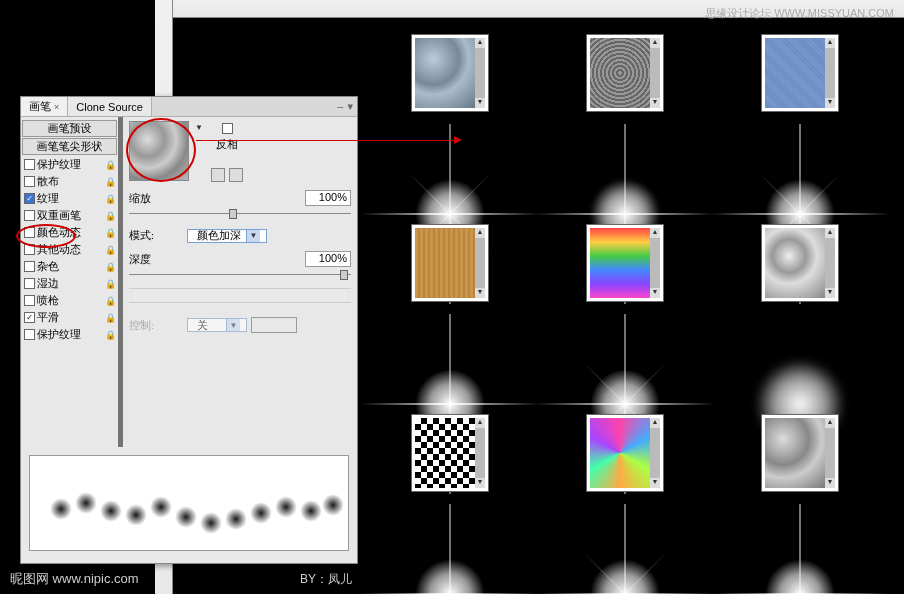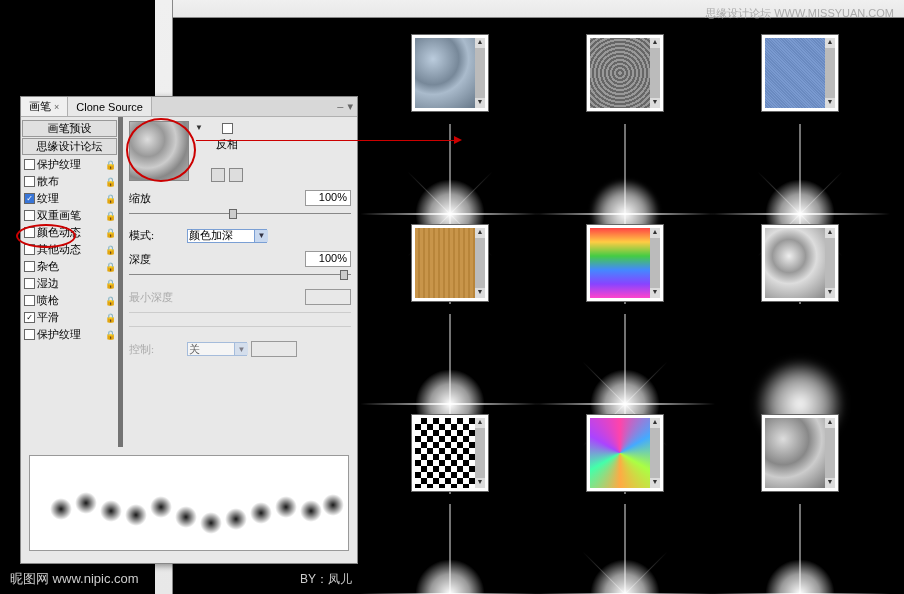--- a/index.html
+++ b/index.html
@@ -36,21 +36,21 @@
 .icon-set { display: flex; gap: 4px; margin-top: 16px; }
 .icon-sm { width: 14px; height: 14px; border: 1px solid #888; background: #ddd; }
 
 .setting-row { margin-top: 8px; display: flex; align-items: center; gap: 4px; }
 .setting-label { width: 54px; color: #000; font-family: Liberation Serif, serif; }
 .setting-label.dim { color: #aaa; }
 .num-input { width: 46px; height: 16px; border: 1px solid #999; background: #fff; text-align: right; padding-right: 3px; }
 .slider-track { height: 12px; position: relative; margin-top: 2px; }
 .slider-line { position: absolute; top: 5px; left: 0; right: 0; height: 1px; background: #888; }
 .slider-thumb { position: absolute; top: 1px; width: 8px; height: 10px; background: #ccc; border: 1px solid #666; }
-.sel-box { height: 14px; border: 1px solid #7a9fd4; background: #fff; padding: 0 1px; display: flex; align-items: center; }
+.sel-box { height: 14px; border: 1px solid #7a9fd4; background: #fff; padding: 0 9px; display: flex; align-items: center; }
 .sel-arrow { width: 14px; background: #c8d8ef; text-align: center; font-size: 8px; color: #334; border-left: 1px solid #7a9fd4; margin-left: auto; margin-right: -3px; height: 100%; display:flex; align-items:center; justify-content:center; }
 
 .brush-prev { height: 96px; margin: 8px; border: 1px solid #999; background: #fff; position: relative; }
 .brush-dot { position: absolute; width: 22px; height: 22px; border-radius: 50%; background: radial-gradient(circle, rgba(0,0,0,0.9), rgba(0,0,0,0) 70%); }
 
 .red-circle { position: absolute; border: 2px solid #c00; border-radius: 50%; z-index: 15; pointer-events: none; }
 .red-line { position: absolute; height: 1px; background: #c00; z-index: 14; pointer-events: none; }
 .red-arrow { position: absolute; width: 0; height: 0; border-left: 8px solid #c00; border-top: 4px solid transparent; border-bottom: 4px solid transparent; z-index: 14; }
 
 .tex-grid { position: absolute; left: 365px; top: 24px; width: 530px; height: 560px; z-index: 3; }
@@ -93,21 +93,21 @@
       <span>▾</span>
     </div>
   </div>
 
   <div class="panel-body">
     <div class="opts-col">
       <div class="opt-row hdr">
           <span>画笔预设</span>
         </div>
       <div class="opt-row hdr">
-          <span>思缘设计论坛</span>
+          <span>画笔笔尖形状</span>
         </div>
 
       <div class="opt-row">
           <span class="opt-check"></span>
           <span class="opt-label">保护纹理</span>
           <span class="opt-lock">🔒</span>
         </div>
       <div class="opt-row">
           <span class="opt-check"></span>
           <span class="opt-label">散布</span>
@@ -198,25 +198,20 @@
       <div class="setting-row">
         <span class="setting-label">深度</span>
         <span style="flex:1"></span>
         <span class="num-input">100%</span>
       </div>
       <div class="slider-track">
           <div class="slider-line"></div>
           <div class="slider-thumb" style="left:95%"></div>
         </div>
 
-      <div class="setting-row">
-        <span class="setting-label dim">最小深度</span>
-        <span style="flex:1"></span>
-        <span class="num-input" style="background:#e8e8e8"></span>
-      </div>
       <div class="slider-track">
           <div class="slider-line" style="background:#ccc"></div>
         </div>
 
       <div class="slider-track">
           <div class="slider-line" style="background:#ccc"></div>
         </div>
 
       <div class="setting-row">
         <span class="setting-label dim">控制:</span>

